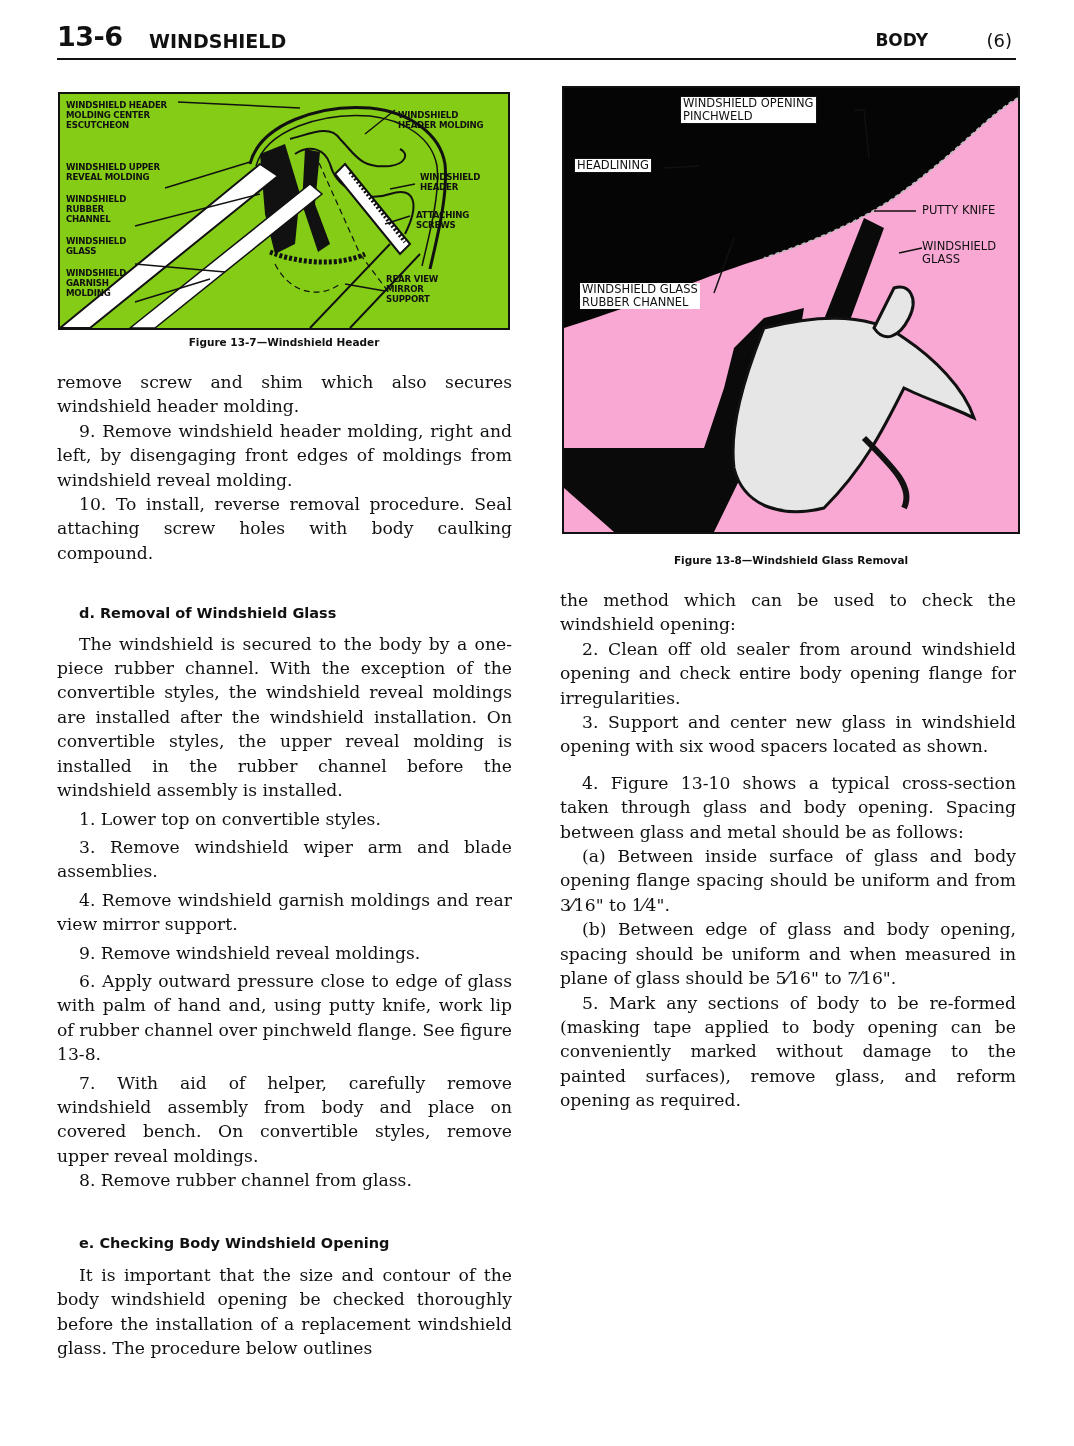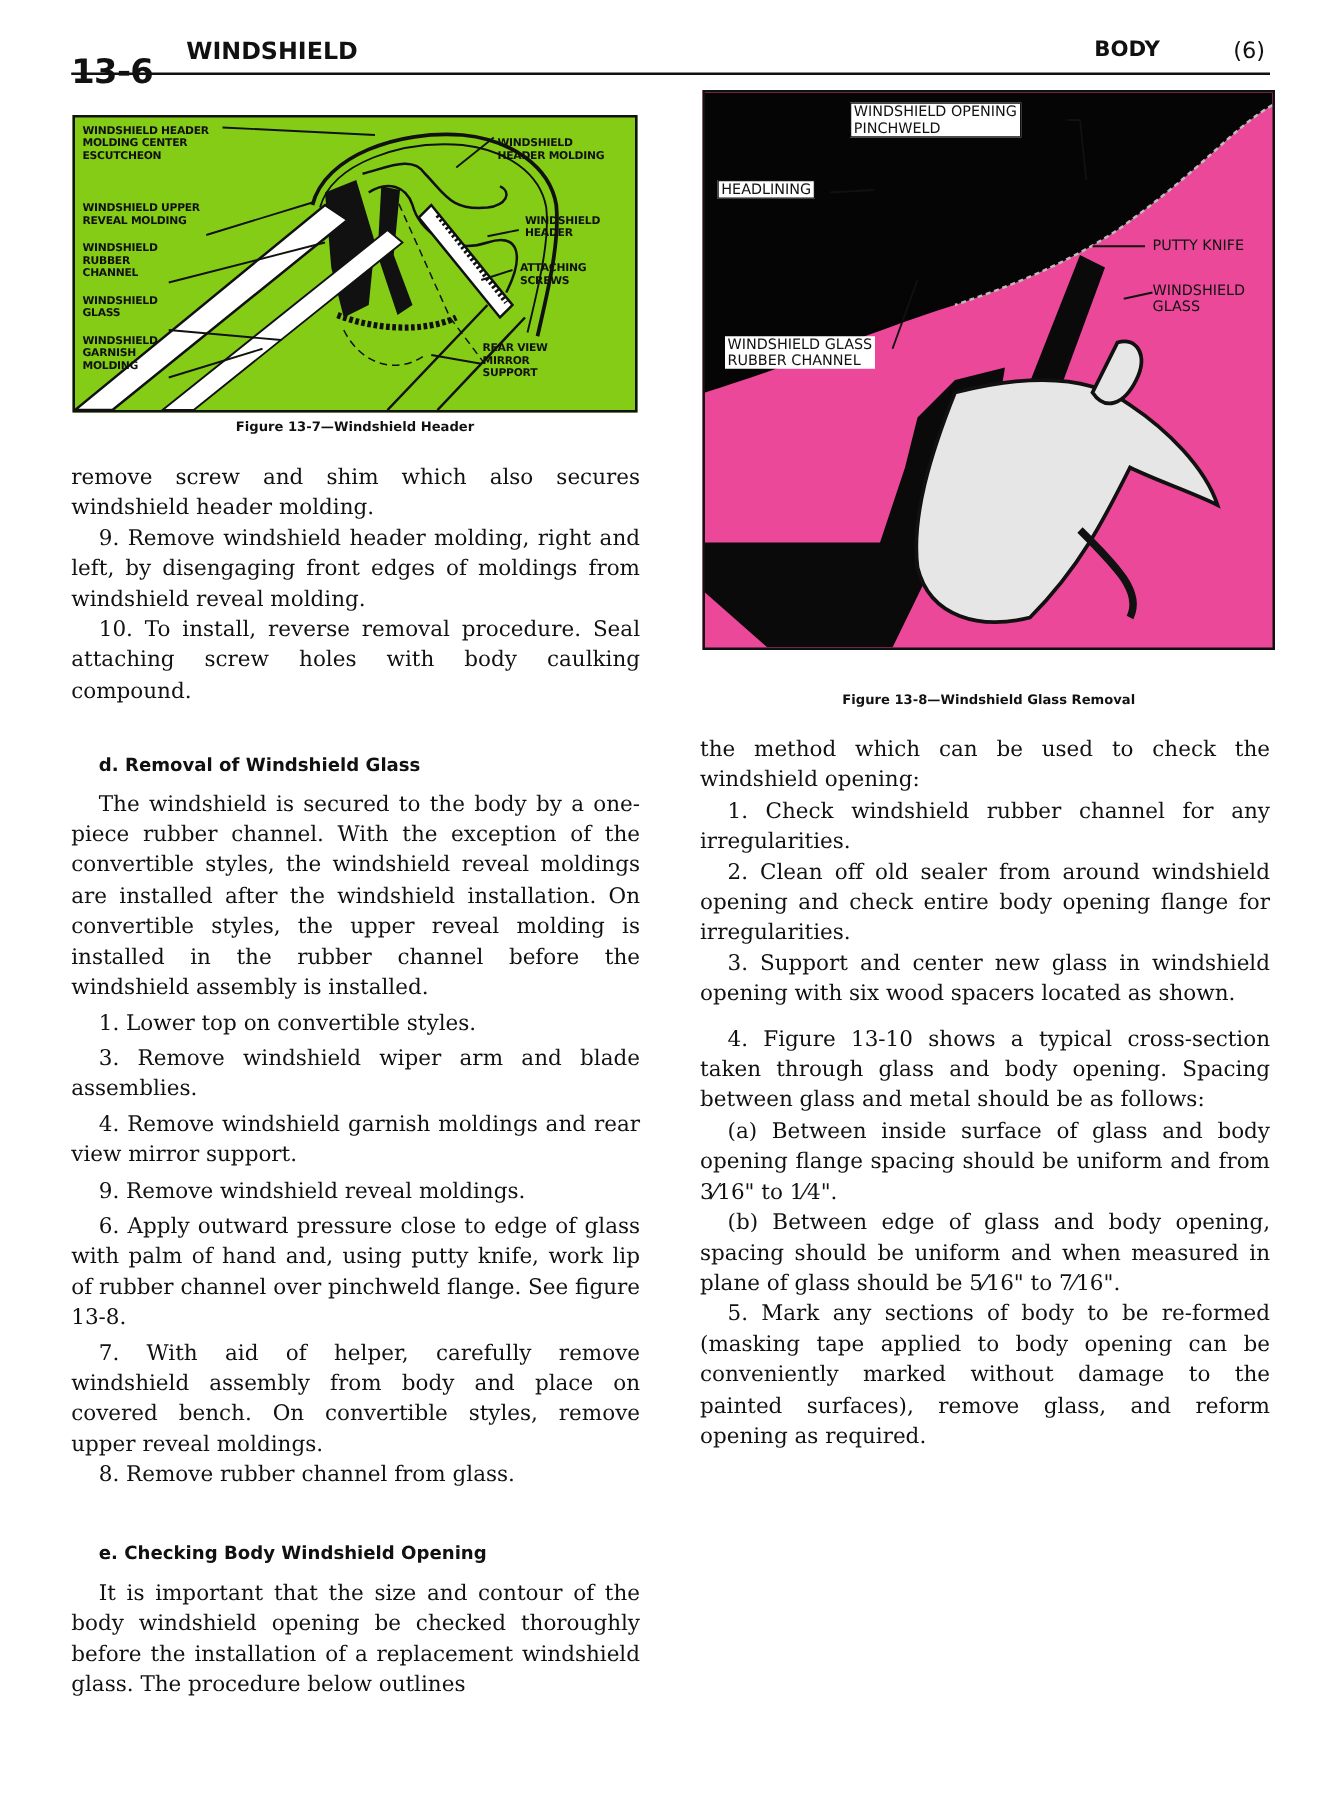--- a/index.html
+++ b/index.html
@@ -1,21 +1,21 @@
 <!DOCTYPE html>
 <html><head>
 <meta charset="utf-8">
 <style>
   html, body { margin: 0; padding: 0; background: #ffffff; }
   body { width: 1074px; height: 1446px; position: relative; overflow: hidden; color: #111; }
   .page { position: absolute; left: 0; top: 0; width: 1074px; height: 1446px; }
 
   
   .hdr { position: absolute; top: 20px; left: 57px; right: 58px; height: 38px; border-bottom: 2px solid #111; }
-  .hdr .num { position: absolute; left: 0; top: 22px; font-family: "DejaVu Sans", sans-serif; font-weight: bold; font-size: 27px; letter-spacing: -0.5px; }
+  .hdr .num { position: absolute; left: 0; top: 1px; font-family: "DejaVu Sans", sans-serif; font-weight: bold; font-size: 27px; letter-spacing: -0.5px; }
   .hdr .title { position: absolute; left: 92px; top: 10px; font-family: "DejaVu Sans", sans-serif; font-weight: bold; font-size: 19px; }
   .hdr .section { position: absolute; right: 88px; top: 10px; font-family: "DejaVu Sans", sans-serif; font-weight: bold; font-size: 17px; }
   .hdr .pg { position: absolute; right: 4px; top: 10px; font-family: "DejaVu Sans", sans-serif; font-size: 18px; }
 
   
   .fig { position: absolute; border: 2px solid #111; background: #84cc16; overflow: hidden; }
   .fig svg { position: absolute; left: 0; top: 0; }
   .caption { position: absolute; font-family: "DejaVu Sans", sans-serif; font-weight: bold; font-size: 10.5px; text-align: center; }
   .lbl { position: absolute; font-family: "DejaVu Sans", sans-serif; font-weight: bold; font-size: 8.6px; line-height: 10px; white-space: pre-line; letter-spacing: -0.2px; }
   .plbl { position: absolute; font-family: "DejaVu Sans", sans-serif; font-size: 11.5px; line-height: 13px; white-space: pre-line; background: #fff; padding: 0 2px; border: 1px solid #111; }
@@ -111,21 +111,21 @@
     <p class="ind gap">3. Remove windshield wiper arm and blade assemblies.</p>
     <p class="ind gap">4. Remove windshield garnish moldings and rear view mirror support.</p>
     <p class="ind gap">9. Remove windshield reveal moldings.</p>
     <p class="ind gap">6. Apply outward pressure close to edge of glass with palm of hand and, using putty knife, work lip of rubber channel over pinchweld flange. See figure 13-8.</p>
     <p class="ind gap">7. With aid of helper, carefully remove windshield assembly from body and place on covered bench. On convertible styles, remove upper reveal moldings.</p>
     <p class="ind">8. Remove rubber channel from glass.</p>
     <h3 style="margin-top:38px; margin-bottom:8px;">e. Checking Body Windshield Opening</h3>
     <p class="ind">It is important that the size and contour of the body windshield opening be checked thoroughly before the installation of a replacement windshield glass. The procedure below outlines</p>
   </div>
 
-  <div class="fig" style="left:562px; top:72px; width:454px; height:444px; background:#ec4899;">
+  <div class="fig" style="left:562px; top:86px; width:454px; height:444px; background:#f9a8d4;">
     <svg width="454" height="444">
 
       <path d="M0,0 L454,0 L454,10 C420,30 400,60 330,110 C300,130 260,150 200,170 C150,185 80,215 0,240 Z" fill="#050505"></path>
 
       <path d="M454,10 C420,30 400,60 330,110 C300,130 260,150 200,170" fill="none" stroke="#bbb" stroke-width="2" stroke-dasharray="4,3"></path>
 
       <path d="M0,400 L0,360 L140,360 L160,300 L170,260 L200,230 L240,220 L230,280 L150,444 L50,444 Z" fill="#0a0a0a"></path>
 
       <path d="M300,130 L320,140 L250,330 L225,320 Z" fill="#0a0a0a"></path>
 
@@ -145,21 +145,20 @@
     <div class="plbl nobox" style="left:356px; top:116px;">PUTTY KNIFE</div>
     <div class="plbl nobox" style="left:356px; top:152px;">WINDSHIELD
 GLASS</div>
     <div class="plbl nobox" style="left:16px; top:195px; background:#fff;">WINDSHIELD GLASS
 RUBBER CHANNEL</div>
   </div>
   <div class="caption" style="left:562px; top:554px; width:458px;">Figure 13-8—Windshield Glass Removal</div>
 
   <div class="col" style="left:560px; top:588px; width:456px;">
     <p>the method which can be used to check the windshield opening:</p>
-    <p class="ind">1. Check windshield rubber channel for any irregularities.</p>
     <p class="ind">2. Clean off old sealer from around windshield opening and check entire body opening flange for irregularities.</p>
     <p class="ind">3. Support and center new glass in windshield opening with six wood spacers located as shown.</p>
     <p class="ind" style="margin-top:12px;">4. Figure 13-10 shows a typical cross-section taken through glass and body opening. Spacing between glass and metal should be as follows:</p>
     <p class="ind">(a) Between inside surface of glass and body opening flange spacing should be uniform and from 3⁄16" to 1⁄4".</p>
     <p class="ind">(b) Between edge of glass and body opening, spacing should be uniform and when measured in plane of glass should be 5⁄16" to 7⁄16".</p>
     <p class="ind">5. Mark any sections of body to be re-formed (masking tape applied to body opening can be conveniently marked without damage to the painted surfaces), remove glass, and reform opening as required.</p>
   </div>
 
 </div>
 

